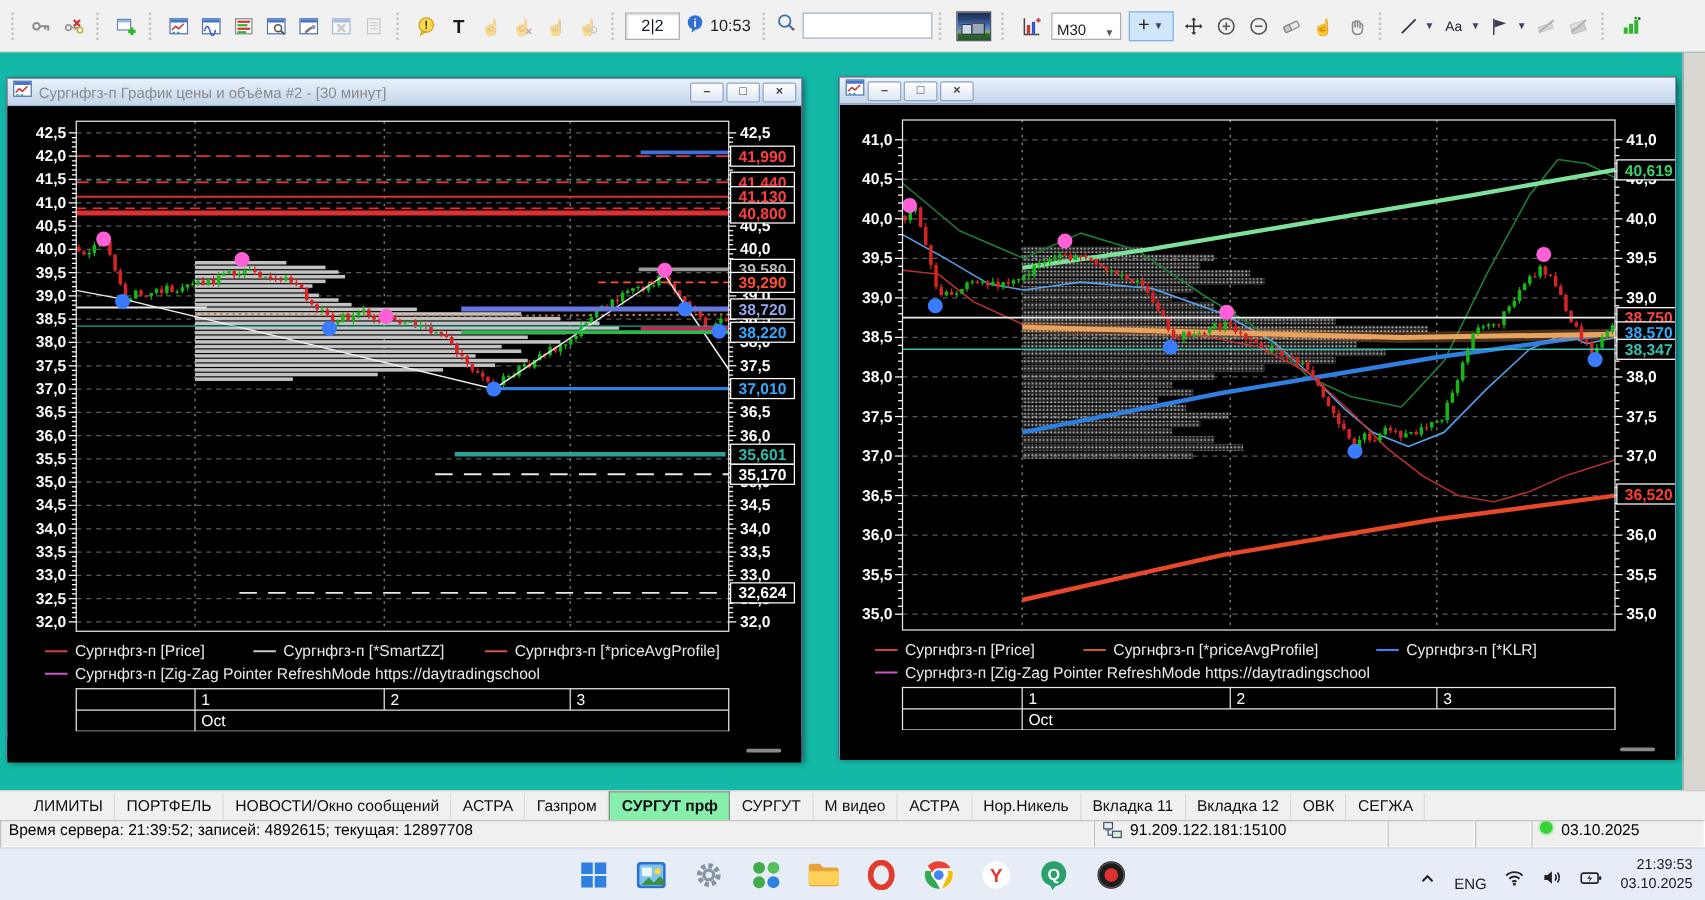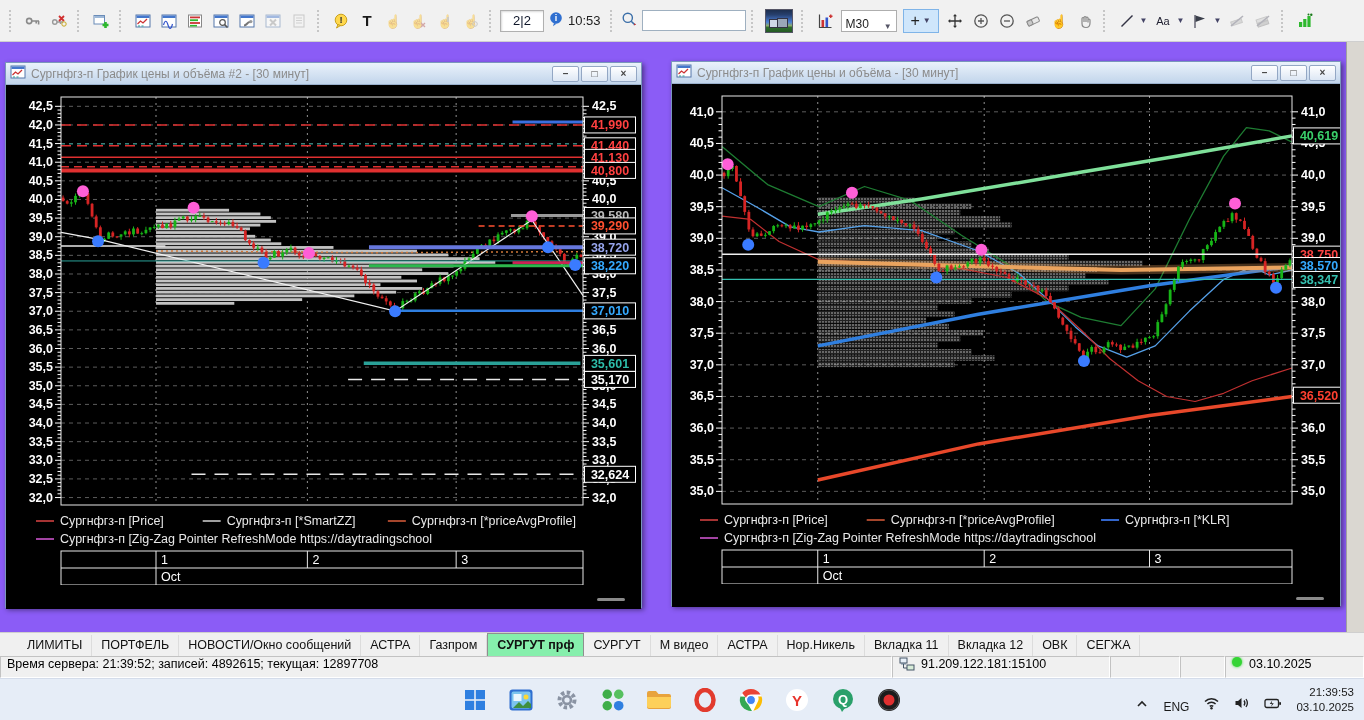--- a/index.html
+++ b/index.html
@@ -13,21 +13,21 @@
 .clockwrap{display:flex;align-items:center;gap:4px;font-size:13px;color:#222;margin:0 4px}
 .searchwrap{display:flex;align-items:center}
 .searchinput{width:104px;height:21px;border:1px solid #9fb0c0;background:#fff;margin-left:5px;font-size:12px;padding:0 4px;font-family:"Liberation Sans",sans-serif}
 .picthumb{width:28px;height:24px;border:1px solid #556;background:linear-gradient(180deg,#1d2f4e 0%,#27406e 22%,#4a7fd8 55%,#8fae6a 72%,#2e6d2e 78%,#245a24 100%);position:relative;margin:0 3px}
 .picthumb::before{content:"";position:absolute;left:3px;top:9px;width:7px;height:7px;background:#cfd8e8;border:1px solid #334}
 .picthumb::after{content:"";position:absolute;right:4px;top:8px;width:9px;height:8px;background:#9aa7b8;border:1px solid #334}
 .combo{width:56px;height:22px;border:1px solid #aeaeae;background:#fff;font-size:12px;display:flex;align-items:flex-end;padding:0 4px;margin:0 3px;color:#222}
 .combo .arr{margin-left:auto;color:#556;font-size:8px}
 .plusbtn{width:36px;height:24px;background:#cfe6fb;border:1px solid #7fb4e8;display:flex;align-items:center;justify-content:center;font-size:16px;color:#222;margin:0 3px}
 .plusbtn .arr{font-size:8px;color:#446;margin-left:3px}
-.mdi{position:relative;height:590px;background:#8b5cf6}
+.mdi{position:relative;height:590px;background:#14b8a6}
 .mdiscroll{position:absolute;right:0;top:0;width:18px;height:100%;background:#dad7d1;border-left:1px solid #a0a0a0}
 .window{position:absolute;border:1px solid #7a96bc;background:#000;box-shadow:2px 2px 5px rgba(0,0,0,.45)}
 .titlebar{height:22px;background:linear-gradient(#eaf2fb,#c2d5eb);display:flex;align-items:center;padding:0 4px;border-bottom:1px solid #9ab0cc}
 .title{font-size:12px;color:#8b8b8b;margin-left:5px;flex:1;white-space:nowrap;overflow:hidden}
 .wbtn{width:27px;height:16px;margin-left:2px;background:linear-gradient(#ffffff,#dde7f4);border:1px solid #93a7c4;border-radius:2px;font-size:10px;line-height:1;color:#444;display:flex;align-items:center;justify-content:center;font-weight:700}
 .bstrip{position:relative;background:#000}
 .hgrip{position:absolute;right:16px;top:9px;width:28px;height:3px;background:#8a8a8a;border-radius:2px}
 .tabbar{height:24px;background:#f0f0f0;display:flex;align-items:stretch;padding:2px 2px 0 18px;border-top:1px solid #cfcfcf}
 .tab{font-size:12.5px;color:#111;padding:3px 9px 0 9px;border-right:1px solid #dcdcdc;white-space:nowrap}
 .tab.active{background:#86efac;border:1px solid #8f8f8f;border-bottom:none;font-weight:700;margin-top:-2px;padding-top:4px}
@@ -945,21 +945,20 @@
       </div>
   </div>
   <div class="window" id="win1" style="left:671px;top:19px;width:670px;height:545px">
     <div class="titlebar">
       <span class="wicon"><svg width="16" height="16" viewBox="0 0 16 16">
             <rect x="1" y="2" width="14" height="12" fill="#fff" stroke="#5577aa"></rect>
             <rect x="1.5" y="2.5" width="13" height="2.5" fill="#4477cc"></rect>
             <path d="M2.5 11l3-3 2.5 2 4-4" stroke="#cc3333" stroke-width="1.3" fill="none"></path>
             <path d="M3 13h2M6.5 13h2" stroke="#2aa198" stroke-width="1.2"></path>
           </svg></span>
-      <span class="title">Сургнфгз-п График цены и объёма - [30 минут]</span>
       <span class="wbtn">–</span>
       <span class="wbtn">□</span>
       <span class="wbtn">×</span>
     </div>
     <svg id="c1" width="668" height="500">
         <rect x="0" y="0" width="668" height="500" fill="#000"></rect>
         <defs>
           <pattern id="dots13" width="3" height="3" patternUnits="userSpaceOnUse">
             <rect width="3" height="3" fill="#9a9a9a" opacity="0.22"></rect>
             <circle cx="1" cy="1" r="0.75" fill="#cfcfcf"></circle>
@@ -1501,21 +1500,21 @@
     <div class="tab">Вкладка 11</div>
     <div class="tab">Вкладка 12</div>
     <div class="tab">ОВК</div>
     <div class="tab">СЕГЖА</div>
   </div>
 
 <div class="statusbar">
   <div class="scell" style="flex:1">
       <span>Время сервера: 21:39:52; записей: 4892615; текущая: 12897708</span>
     </div>
-  <div class="scell" style="width:218px">
+  <div class="scell" style="width:235px">
       <span class="neticon" id="neticon"><svg width="16" height="15" viewBox="0 0 16 15">
           <rect x="1" y="1" width="7" height="5" fill="#e8f0f8" stroke="#456"></rect>
           <rect x="2" y="6" width="5" height="1.5" fill="#789"></rect>
           <rect x="8" y="8" width="7" height="5" fill="#d8ecd8" stroke="#456"></rect>
           <path d="M4.5 7v4h3.5" stroke="#456" fill="none"></path>
         </svg></span>
       <span style="margin-left:6px">91.209.122.181:15100</span>
     </div>
   <div class="scell" style="width:70px"></div>
   <div class="scell" style="width:45px"></div>

